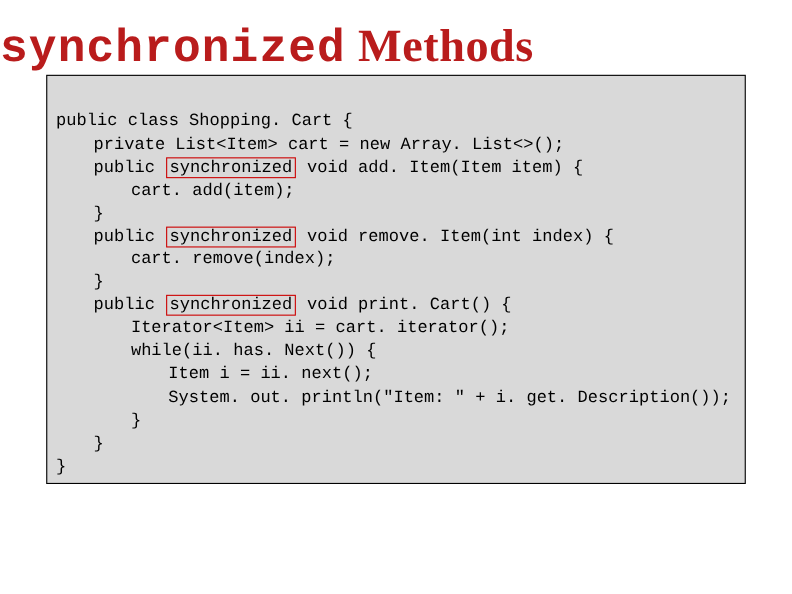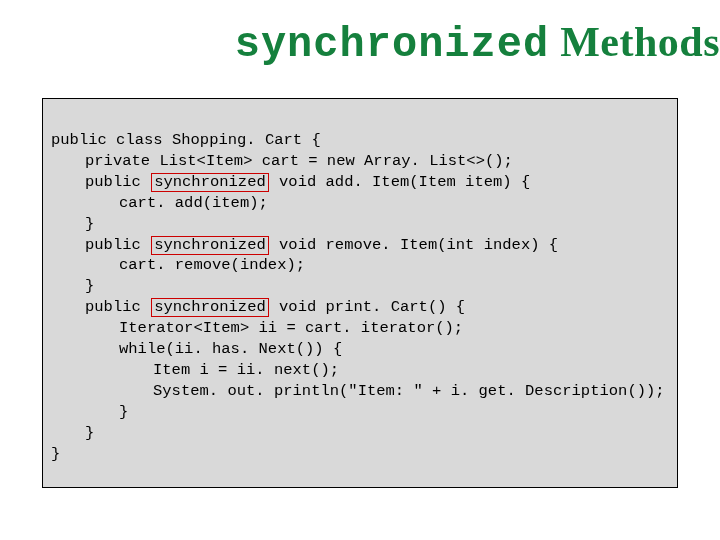--- a/index.html
+++ b/index.html
@@ -11,36 +11,36 @@
     font-family: "Times New Roman", Times, serif;
     overflow: hidden;
   }
   .slide {
     width: 720px;
     height: 540px;
     position: relative;
     box-sizing: border-box;
   }
   .title {
-    text-align: right;
-    margin: 18px 0 29px 0;
+    text-align: left;
+    margin: 18px 0 0 0;
     font-size: 42px;
-    color: #15803d;
+    color: #b91c1c;
     letter-spacing: 0.5px;
   }
   .title .mono {
     font-family: "Courier New", Courier, monospace;
     font-size: 42px;
     letter-spacing: 1px;
   }
   .codebox {
     margin: 0 42px;
     border: 1.5px solid #000;
     background: #d9d9d9;
-    padding: 10px 8px 22px 8px;
+    padding: 10px 8px 4px 8px;
     box-sizing: border-box;
   }
   .code {
     font-family: "Courier New", Courier, monospace;
     font-size: 15.5px;
     line-height: 1.35;
     white-space: pre;
     color: #000;
   }
   .ind1 { padding-left: 34px; display: inline-block; }

